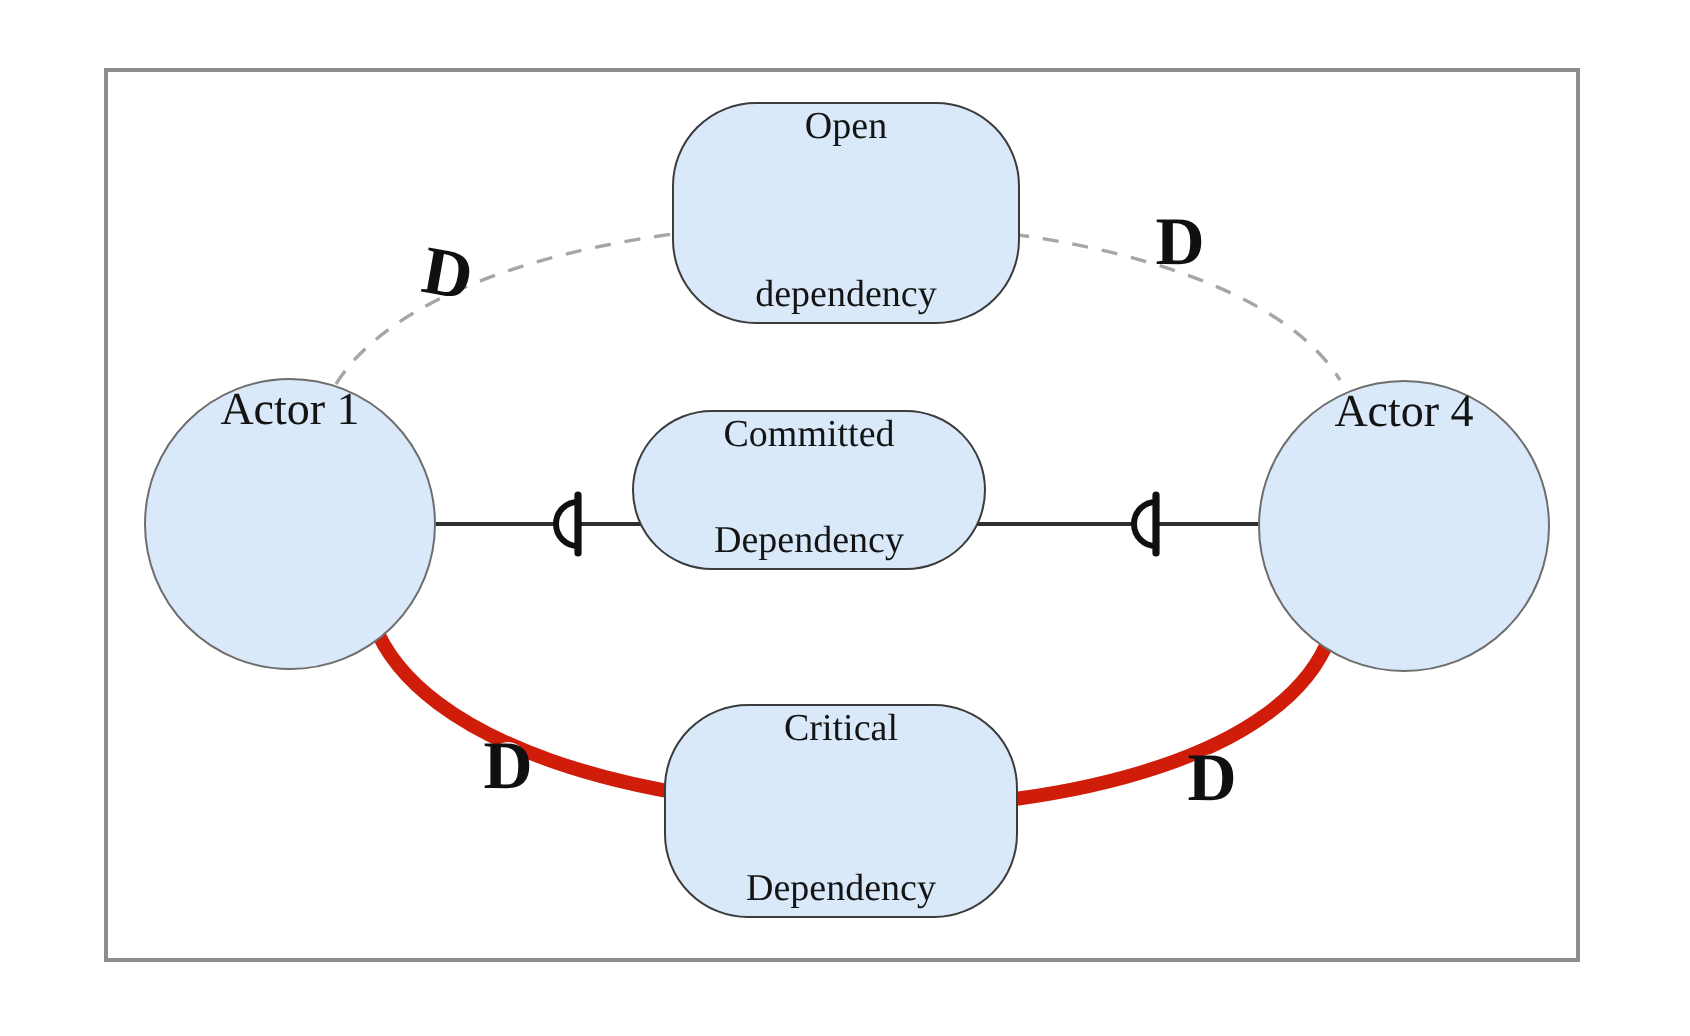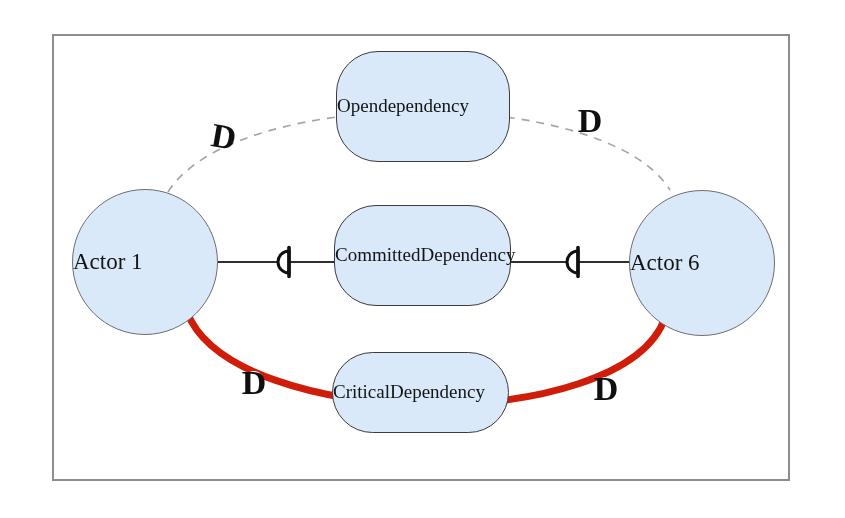--- a/index.html
+++ b/index.html
@@ -20,21 +20,21 @@
   .frame-rect{fill:none;stroke:var(--frame-border);stroke-width:2;}
   .open-arc{fill:none;stroke:var(--open-line);stroke-width:1.7;stroke-dasharray:8 7;}
   .committed-link{stroke:var(--committed-line);stroke-width:2;}
   .critical-arc{fill:none;stroke:var(--critical-line);stroke-width:7;stroke-linecap:round;}
   .d-letter{font-family:"Liberation Serif", serif;font-weight:bold;font-size:34px;
             fill:#101010;text-anchor:middle;}
   .d-backing{fill:#ffffff;}
   .half-disc{fill:#ffffff;stroke:#101010;stroke-width:3;}
   .marker-bar{stroke:#101010;stroke-width:3.6;stroke-linecap:round;}
   .node{position:absolute;z-index:2;background:var(--node-fill);
-        display:flex;align-items:center;justify-content:flex-start;
+        display:flex;flex-direction:column;align-items:center;justify-content:space-between;
         text-align:center;line-height:1.3;}
   .actor{border:1.6px solid var(--actor-border);border-radius:50%;
          width:146px;height:146px;font-size:23px;}
   .dep{border:1.6px solid var(--node-border);border-radius:42px;font-size:19px;}
   .dep span,.actor span{display:block;}
 </style>
 </head>
 <body>
 
 <div class="stage">
@@ -66,29 +66,29 @@
     <g>
       <path class="half-disc" d="M 578 251 A 11 11 0 0 0 578 273 Z"></path>
       <line class="marker-bar" x1="578" y1="247.5" x2="578" y2="276.5"></line>
     </g>
   </svg>
 
   <div class="node actor" style="left:72px;top:189px;">
     <span>Actor 1</span>
   </div>
   <div class="node actor" style="left:629px;top:190px;">
-    <span>Actor 6</span>
+    <span>Actor 4</span>
   </div>
 
   <div class="node dep" style="left:336px;top:51px;width:174px;height:111px;">
     <span>Open</span>
     <span>dependency</span>
   </div>
-  <div class="node dep" style="left:334px;top:205px;width:177px;height:101px;">
+  <div class="node dep" style="left:316px;top:205px;width:177px;height:80px;">
     <span>Committed</span>
     <span>Dependency</span>
   </div>
-  <div class="node dep" style="left:332px;top:352px;width:177px;height:81px;">
+  <div class="node dep" style="left:332px;top:352px;width:177px;height:107px;">
     <span>Critical</span>
     <span>Dependency</span>
   </div>
 
 </div>
 
 </body></html>

